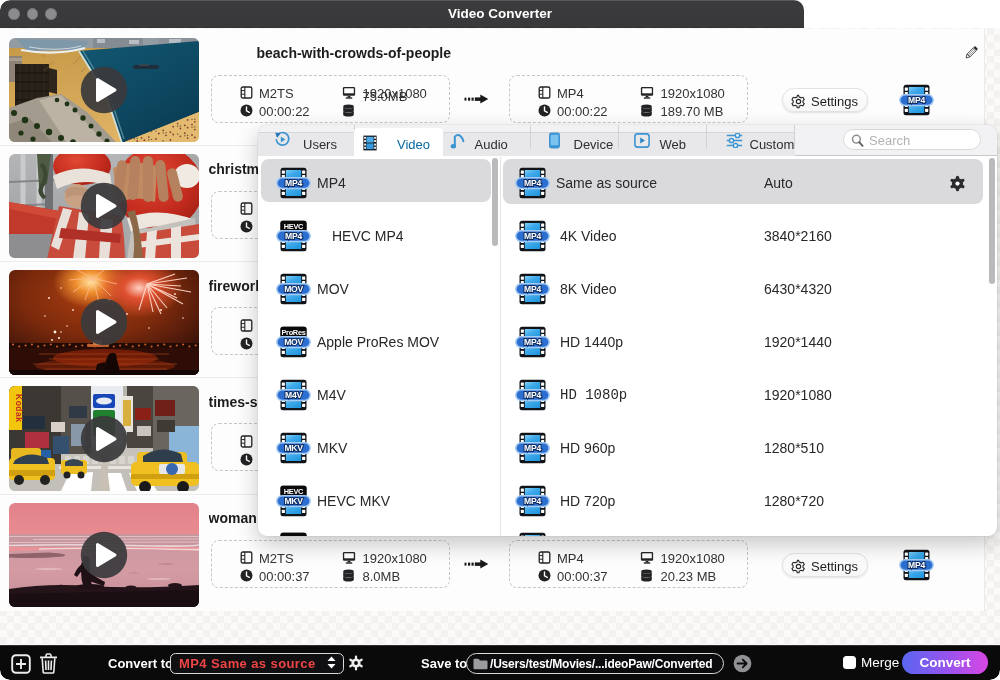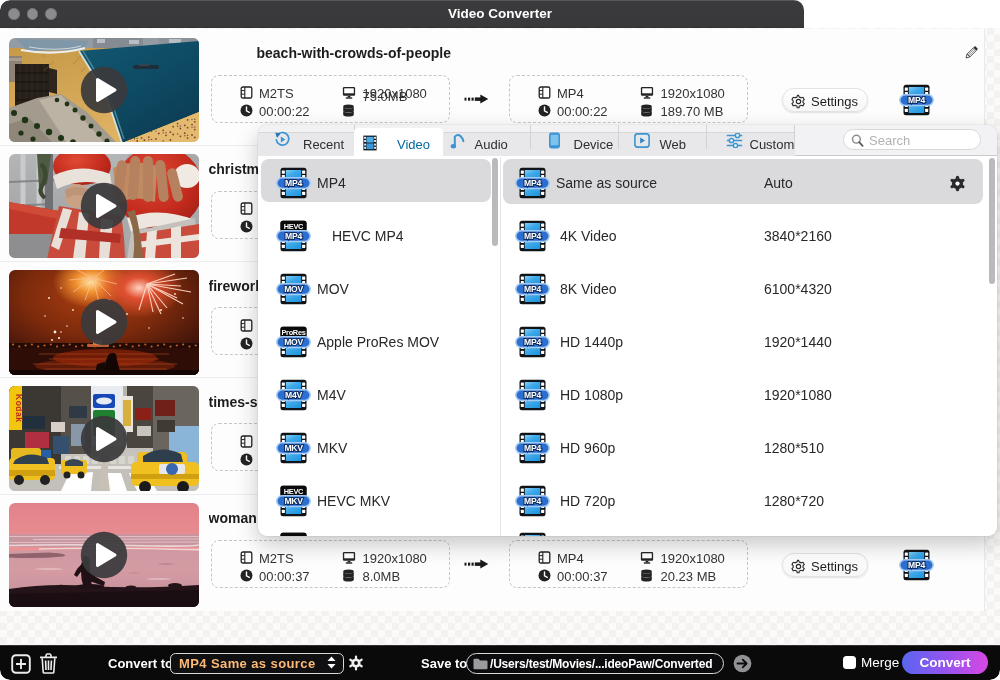--- a/index.html
+++ b/index.html
@@ -55,21 +55,21 @@
   .selrow { position:absolute; background:#dadadc; border-radius:8px; }
   .prow-label { position:absolute; font-size:14px; color:#28282a; line-height:15px; white-space:nowrap; }
   .scrollthumb { position:absolute; width:6px; border-radius:3px; background:#bababc; }
 
   
   .bottombar { position:absolute; left:0; top:645px; width:1000px; height:35px;
     background:#0a0a0b; border-top:1px solid #303032; border-radius:0 0 10px 10px; }
   .bb-label { position:absolute; color:#fff; font-size:13px; font-weight:bold; line-height:13px; }
   .dropdown { position:absolute; left:170px; top:6.5px; width:174px; height:21px; background:#101012;
     border:1.5px solid #d9d9d9; border-radius:5.5px; }
-  .dropdown span { position:absolute; left:8px; top:2.5px; color:#fdba74; font-size:13px; font-weight:bold; }
+  .dropdown span { position:absolute; left:8px; top:2.5px; color:#ef4444; font-size:13px; font-weight:bold; }
   .pathbox { position:absolute; left:466px; top:6.5px; width:258px; height:21px; background:#0c0c0e;
     border:1.5px solid #d9d9d9; border-radius:10.5px; }
   .pathbox span { position:absolute; left:23px; top:2.5px; color:#fff; font-size:13px; font-weight:bold; white-space:nowrap;}
   .checkbox { position:absolute; left:842.5px; top:9.5px; width:13.5px; height:13.5px; background:#fff;
     border-radius:3.5px; }
   .convertbtn { position:absolute; left:902px; top:5px; width:86px; height:23px; border-radius:12px;
     background:linear-gradient(90deg, #5a65f1, #9a53ee 55%, #d947e3);
     color:#fff; font-size:13.5px; font-weight:bold; text-align:center; line-height:23px; }
 </style>
 </head>
@@ -1043,21 +1043,21 @@
               <rect x="12.2" y="8.6" width="1.7" height="2" fill="#fff"></rect>
               <rect x="12.2" y="11.8" width="1.7" height="2" fill="#fff"></rect>
             </svg>
             <div class="lbl" style="left:43px;">Video</div>
           </div>
           <svg class="abs" style="left:16px; top:6px;" width="17" height="17" viewBox="0 0 17 17">
             <path d="M4.2 3.2 A 6.3 6.3 0 1 1 2.3 8.8" fill="none" stroke="#3c95d2" stroke-width="1.7" stroke-linecap="round"></path>
             <path d="M1.2 1.6 L6.7 2.6 L3.0 6.9 Z" fill="#2979b8"></path>
             <path d="M6.8 5.6 L11.4 8.5 L6.8 11.4 Z" fill="#3c95d2"></path>
           </svg>
-          <div class="abs lbl" style="left:45px; top:12px; font-size:13px; color:#2e2e30;">Recent</div>
+          <div class="abs lbl" style="left:45px; top:12px; font-size:13px; color:#2e2e30;">Users</div>
           <svg class="abs" style="left:191.5px; top:8px;" width="15" height="16" viewBox="0 0 15 16">
             <path d="M4.8 13.2 L4.8 3.6 Q 7.8 0.6 10.4 3.0 Q 12.6 5 13.4 8.2" fill="none" stroke="#3c95d2" stroke-width="2" stroke-linecap="round"></path>
             <ellipse cx="3.4" cy="13.2" rx="2.7" ry="2.2" fill="#3c95d2"></ellipse>
           </svg>
           <div class="abs lbl" style="left:216.5px; top:12px; font-size:13px; color:#2e2e30;">Audio</div>
           <svg class="abs" style="left:289.5px; top:7px;" width="13" height="17" viewBox="0 0 13 17">
             <rect x="1" y="0.6" width="11" height="15.8" rx="2.4" fill="#3c95d2"></rect>
             <rect x="2.6" y="2.8" width="7.8" height="10.4" rx="0.8" fill="#7cc4ee"></rect>
           </svg>
           <div class="abs lbl" style="left:315.5px; top:12px; font-size:13px; color:#2e2e30;">Device</div>
@@ -1322,21 +1322,21 @@
             <rect x="5.8" y="8.1" width="3.1" height="3.4" rx="0.5" fill="#fff"></rect>
             <rect x="26.1" y="8.1" width="3.1" height="3.4" rx="0.5" fill="#fff"></rect>
             <rect x="5.8" y="19.6" width="3.1" height="3.4" rx="0.5" fill="#fff"></rect>
             <rect x="26.1" y="19.6" width="3.1" height="3.4" rx="0.5" fill="#fff"></rect>
             <rect x="5.8" y="24.7" width="3.1" height="3.4" rx="0.5" fill="#fff"></rect>
             <rect x="26.1" y="24.7" width="3.1" height="3.4" rx="0.5" fill="#fff"></rect>
             <rect x="0.8" y="10.8" width="33.4" height="10.6" rx="5.3" fill="#2d6fd1" stroke="#a5cbf2" stroke-width="1.5"></rect>
             <text x="17.5" y="19" font-family="Liberation Sans, sans-serif" font-size="8.6" font-weight="bold" fill="#fff" stroke="#0d2f66" stroke-width="2.2" paint-order="stroke" text-anchor="middle" letter-spacing="-0.3">MP4</text>
           </svg>
           <div class="prow-label" style="left:302px; top:124.69999999999999px;">8K Video</div>
-          <div class="prow-label" style="left:506px; top:124.69999999999999px;">6100*4320</div>
+          <div class="prow-label" style="left:506px; top:124.69999999999999px;">6430*4320</div>
           <svg class="abs" style="left:257px; top:169.0px;" width="35" height="32" viewBox="0 0 35 32">
             <defs>
               <linearGradient id="scrR3" x1="0" y1="0" x2="0.8" y2="1">
 <stop offset="0" stop-color="#7fd0f6"></stop>
                 <stop offset="0.45" stop-color="#3fa9ea"></stop>
                 <stop offset="1" stop-color="#2196dd"></stop>
               </linearGradient>
             </defs>
             <rect x="4.5" y="0.8" width="26" height="30.4" rx="2.5" fill="#101317"></rect>
             <rect x="9.8" y="3" width="15.4" height="10" fill="url(#scrR3)"></rect>
@@ -1369,21 +1369,21 @@
             <rect x="26.1" y="3.4" width="3.1" height="3.4" rx="0.5" fill="#fff"></rect>
             <rect x="5.8" y="8.1" width="3.1" height="3.4" rx="0.5" fill="#fff"></rect>
             <rect x="26.1" y="8.1" width="3.1" height="3.4" rx="0.5" fill="#fff"></rect>
             <rect x="5.8" y="19.6" width="3.1" height="3.4" rx="0.5" fill="#fff"></rect>
             <rect x="26.1" y="19.6" width="3.1" height="3.4" rx="0.5" fill="#fff"></rect>
             <rect x="5.8" y="24.7" width="3.1" height="3.4" rx="0.5" fill="#fff"></rect>
             <rect x="26.1" y="24.7" width="3.1" height="3.4" rx="0.5" fill="#fff"></rect>
             <rect x="0.8" y="10.8" width="33.4" height="10.6" rx="5.3" fill="#2d6fd1" stroke="#a5cbf2" stroke-width="1.5"></rect>
             <text x="17.5" y="19" font-family="Liberation Sans, sans-serif" font-size="8.6" font-weight="bold" fill="#fff" stroke="#0d2f66" stroke-width="2.2" paint-order="stroke" text-anchor="middle" letter-spacing="-0.3">MP4</text>
           </svg>
-          <div class="prow-label" style="left:302px; top:230.9px;">HD 1080p</div>
+          <div class="prow-label" style="left:302px; top:230.9px;font-family:Liberation Mono, monospace;">HD 1080p</div>
           <div class="prow-label" style="left:506px; top:230.9px;">1920*1080</div>
           <svg class="abs" style="left:257px; top:275.2px;" width="35" height="32" viewBox="0 0 35 32">
             <defs>
               <linearGradient id="scrR5" x1="0" y1="0" x2="0.8" y2="1">
 <stop offset="0" stop-color="#7fd0f6"></stop>
                 <stop offset="0.45" stop-color="#3fa9ea"></stop>
                 <stop offset="1" stop-color="#2196dd"></stop>
               </linearGradient>
             </defs>
             <rect x="4.5" y="0.8" width="26" height="30.4" rx="2.5" fill="#101317"></rect>

